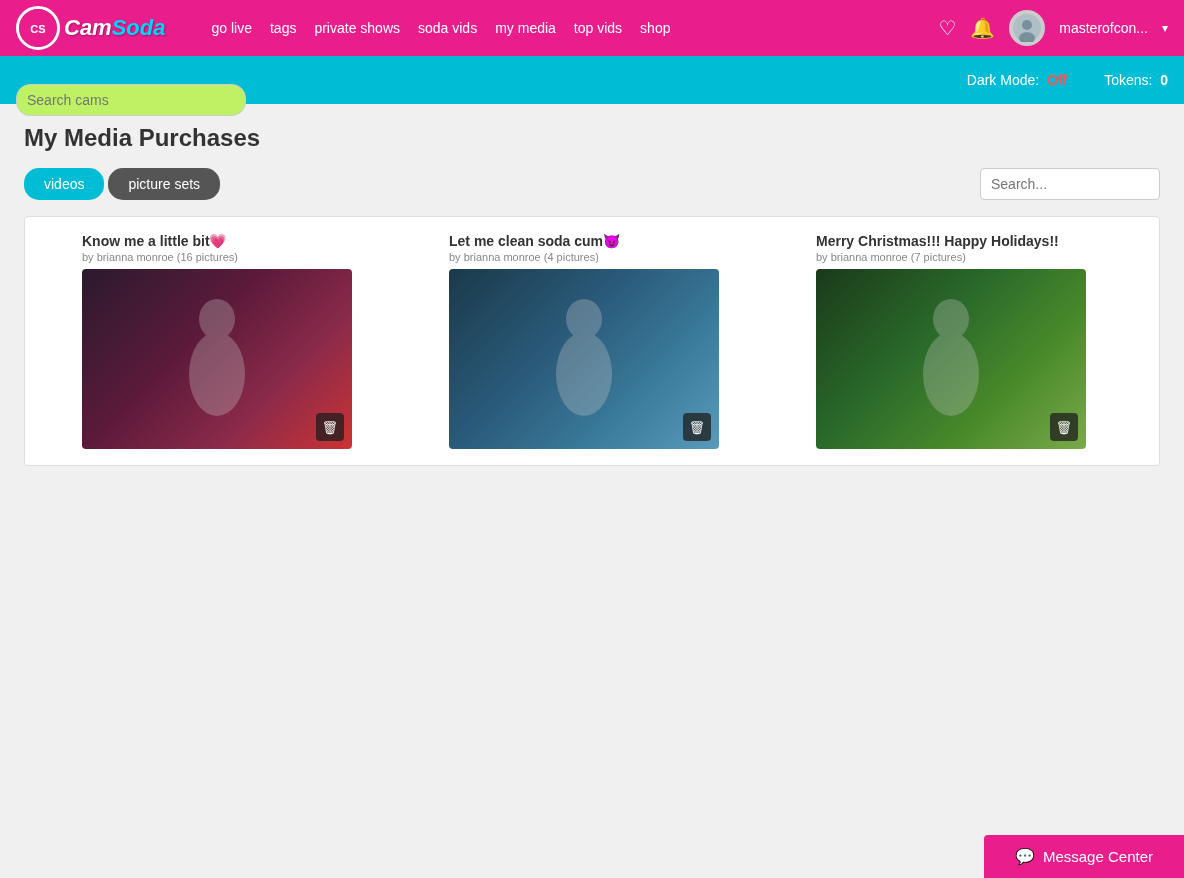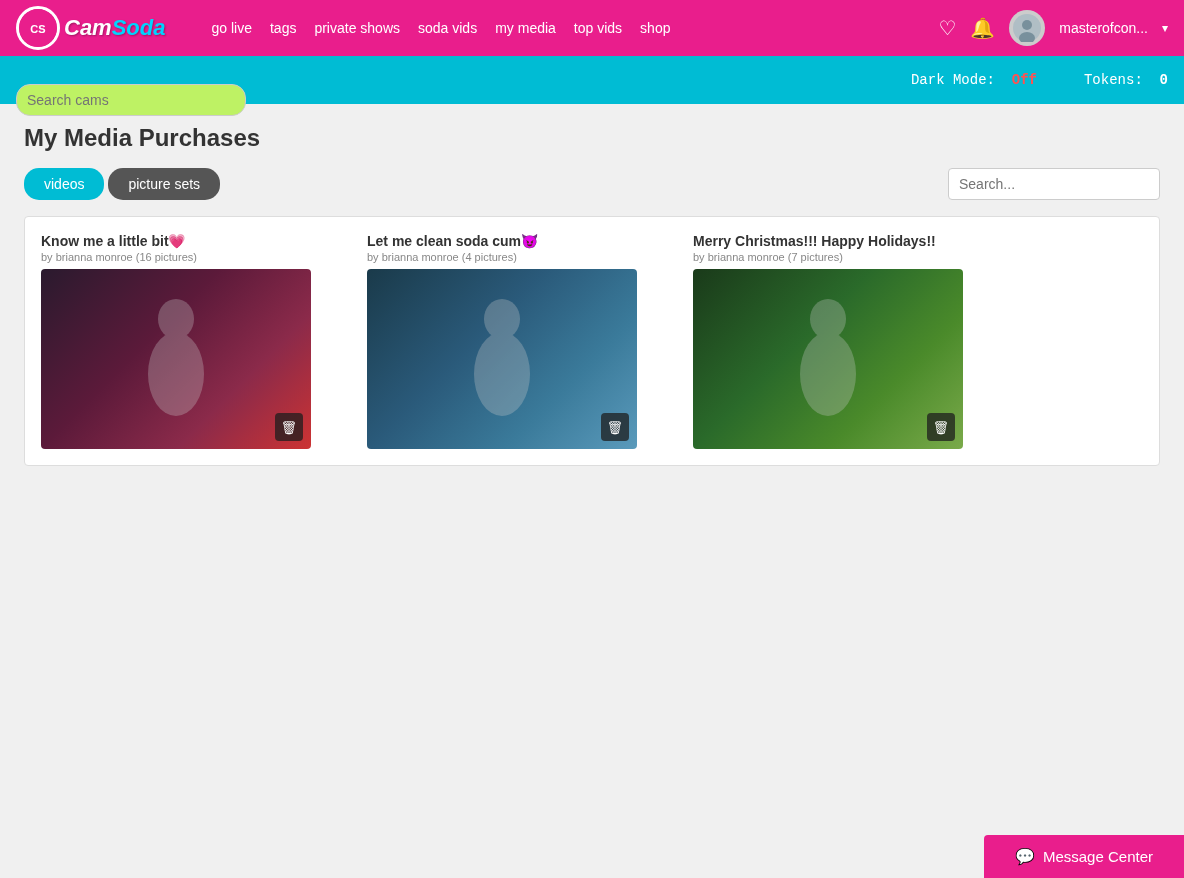--- a/index.html
+++ b/index.html
@@ -99,22 +99,21 @@
       padding: 0 10px;
       font-size: 14px;
       outline: none;
       background: #bef264;
       margin-top: 39px;
     }
     .search-bar-right {
       margin-left: auto;
       display: flex;
       align-items: center;
-      gap: 24px;
-      font-family: Liberation Mono, monospace;
+      gap: 14px;
     }
     .dark-mode-label {
       color: white;
       font-size: 14px;
     }
     .dark-mode-off {
       color: #ff5252;
       font-weight: bold;
     }
     .tokens-label {
@@ -159,21 +158,21 @@
       color: white;
     }
     .tab-inactive {
       background: #555;
       color: white;
     }
     .tab-search {
       margin-left: auto;
     }
     .tab-search input {
-      width: 212px;
+      width: 180px;
       height: 32px;
       border: 1px solid #ccc;
       border-radius: 4px;
       padding: 0 10px;
       font-size: 14px;
       outline: none;
       background: white;
     }
 
     
@@ -184,20 +183,21 @@
       padding: 16px;
     }
     .media-grid {
       display: flex;
       gap: 16px;
       flex-wrap: wrap;
     }
     .media-card {
       width: 310px;
       cursor: pointer;
+      margin-left: 41px;
     }
     .media-card-title {
       font-size: 14px;
       font-weight: 600;
       color: #333;
       margin-bottom: 2px;
     }
     .media-card-subtitle {
       font-size: 11px;
       color: #888;

